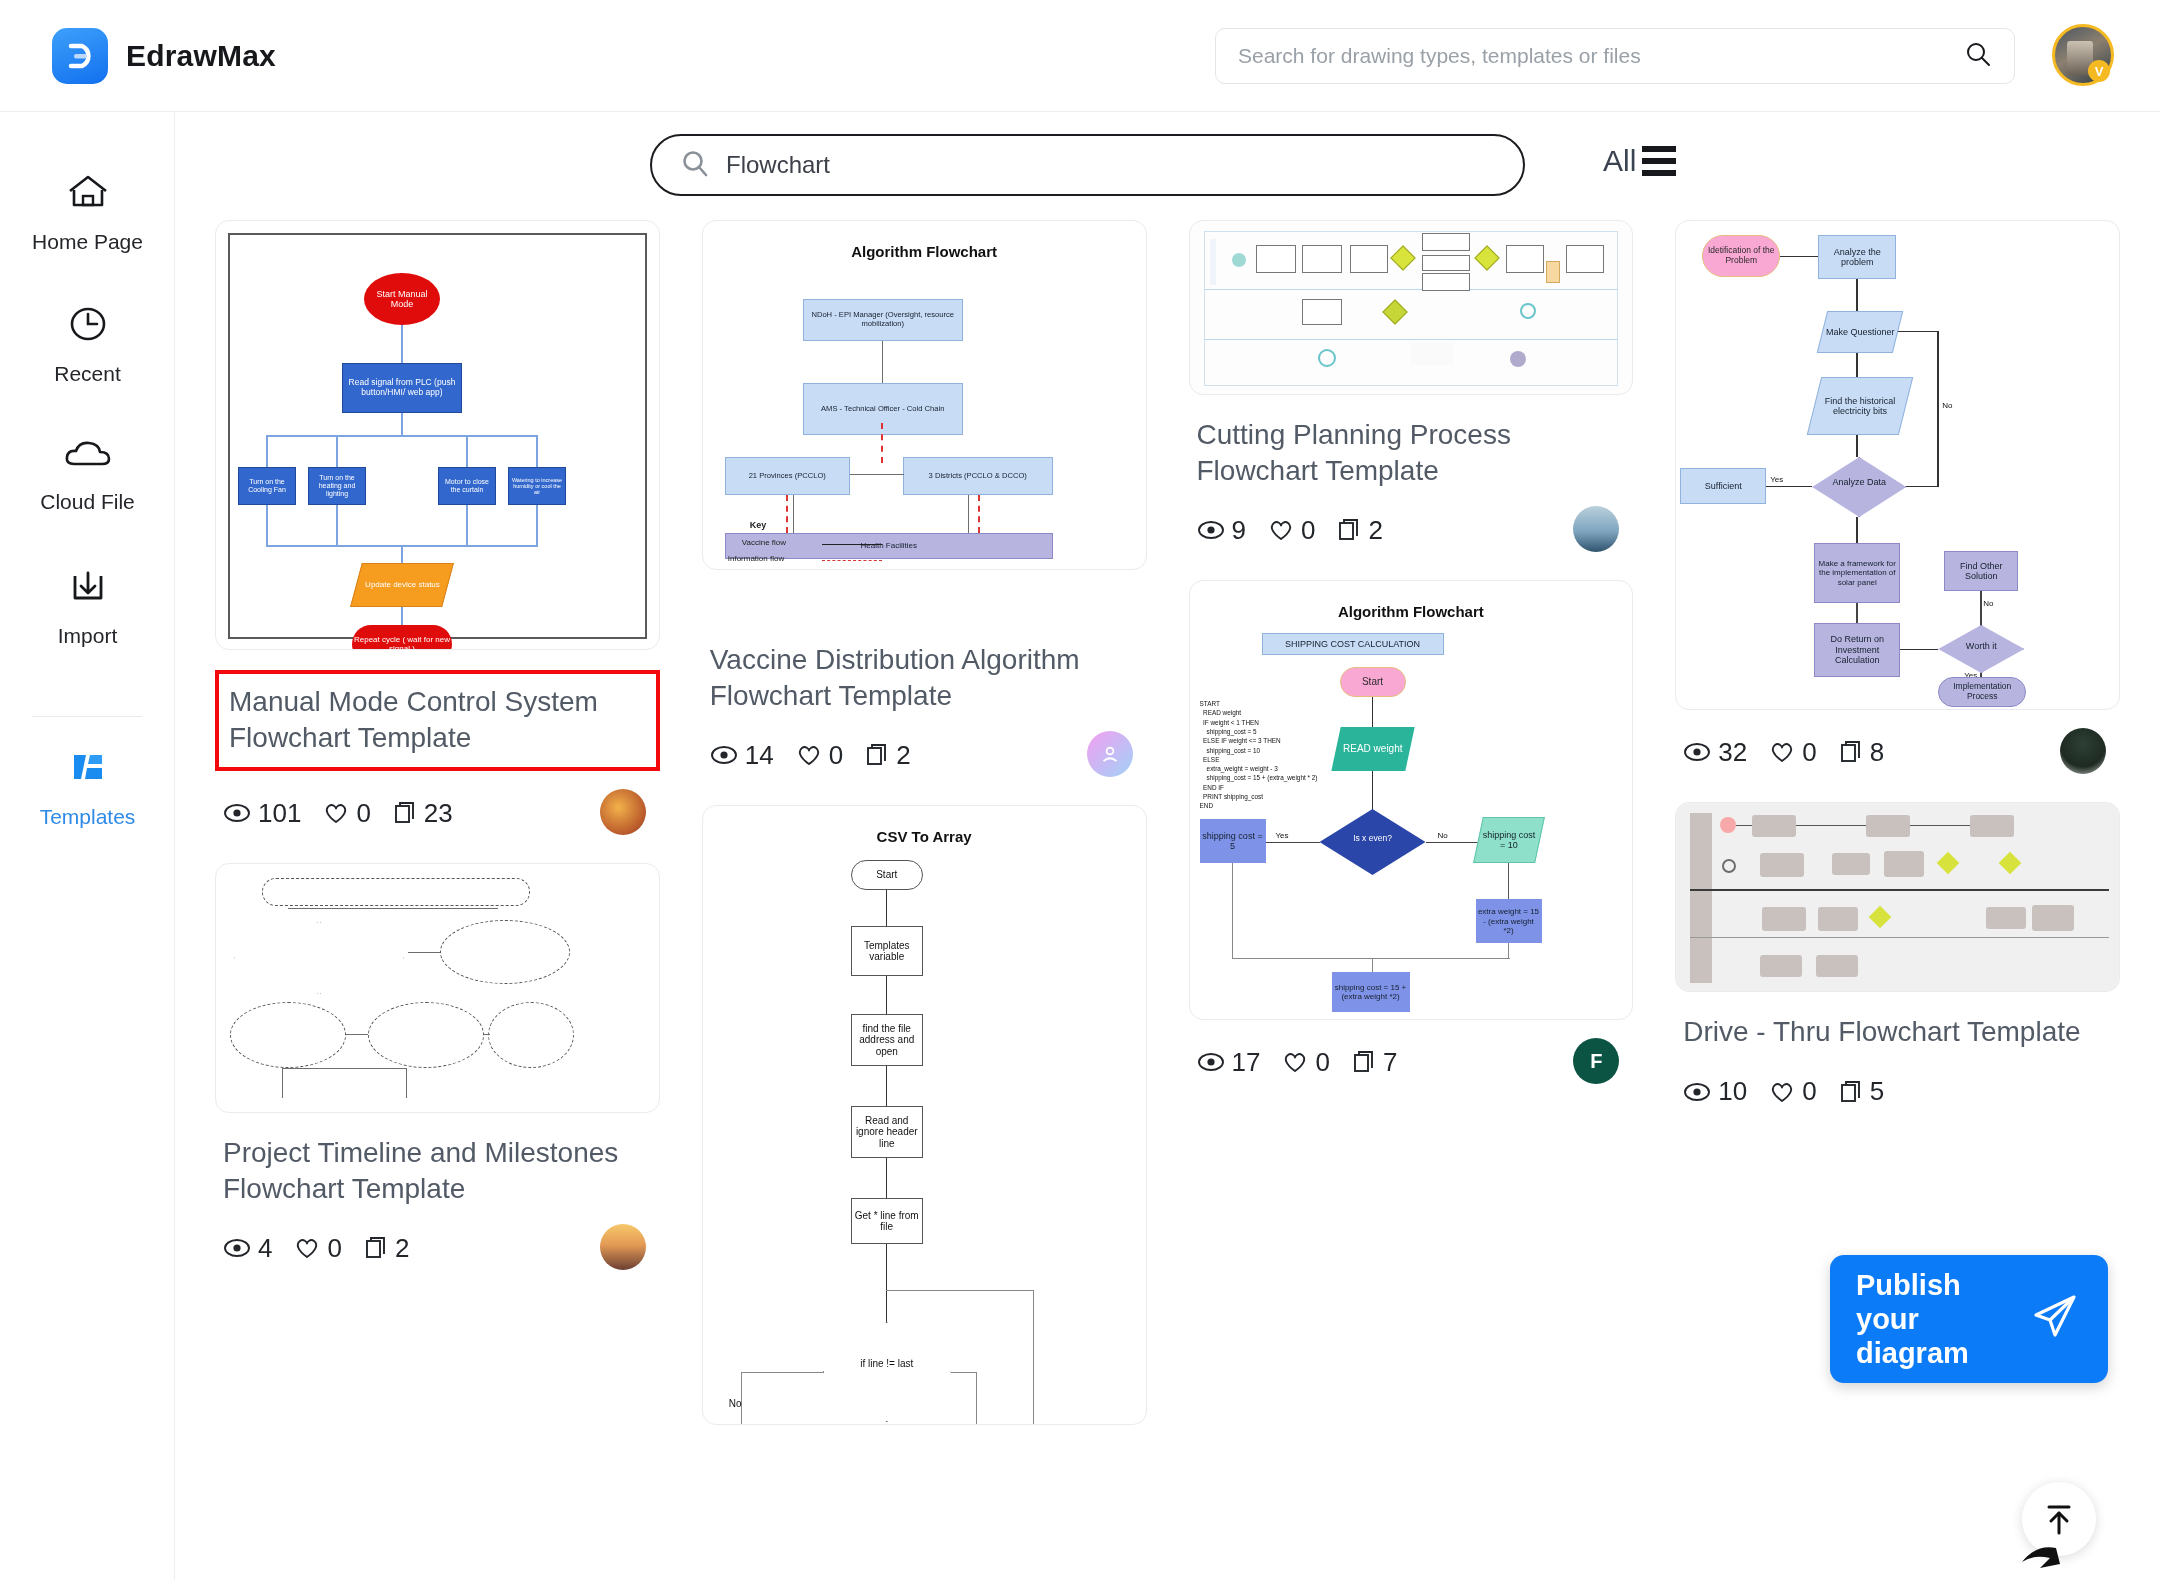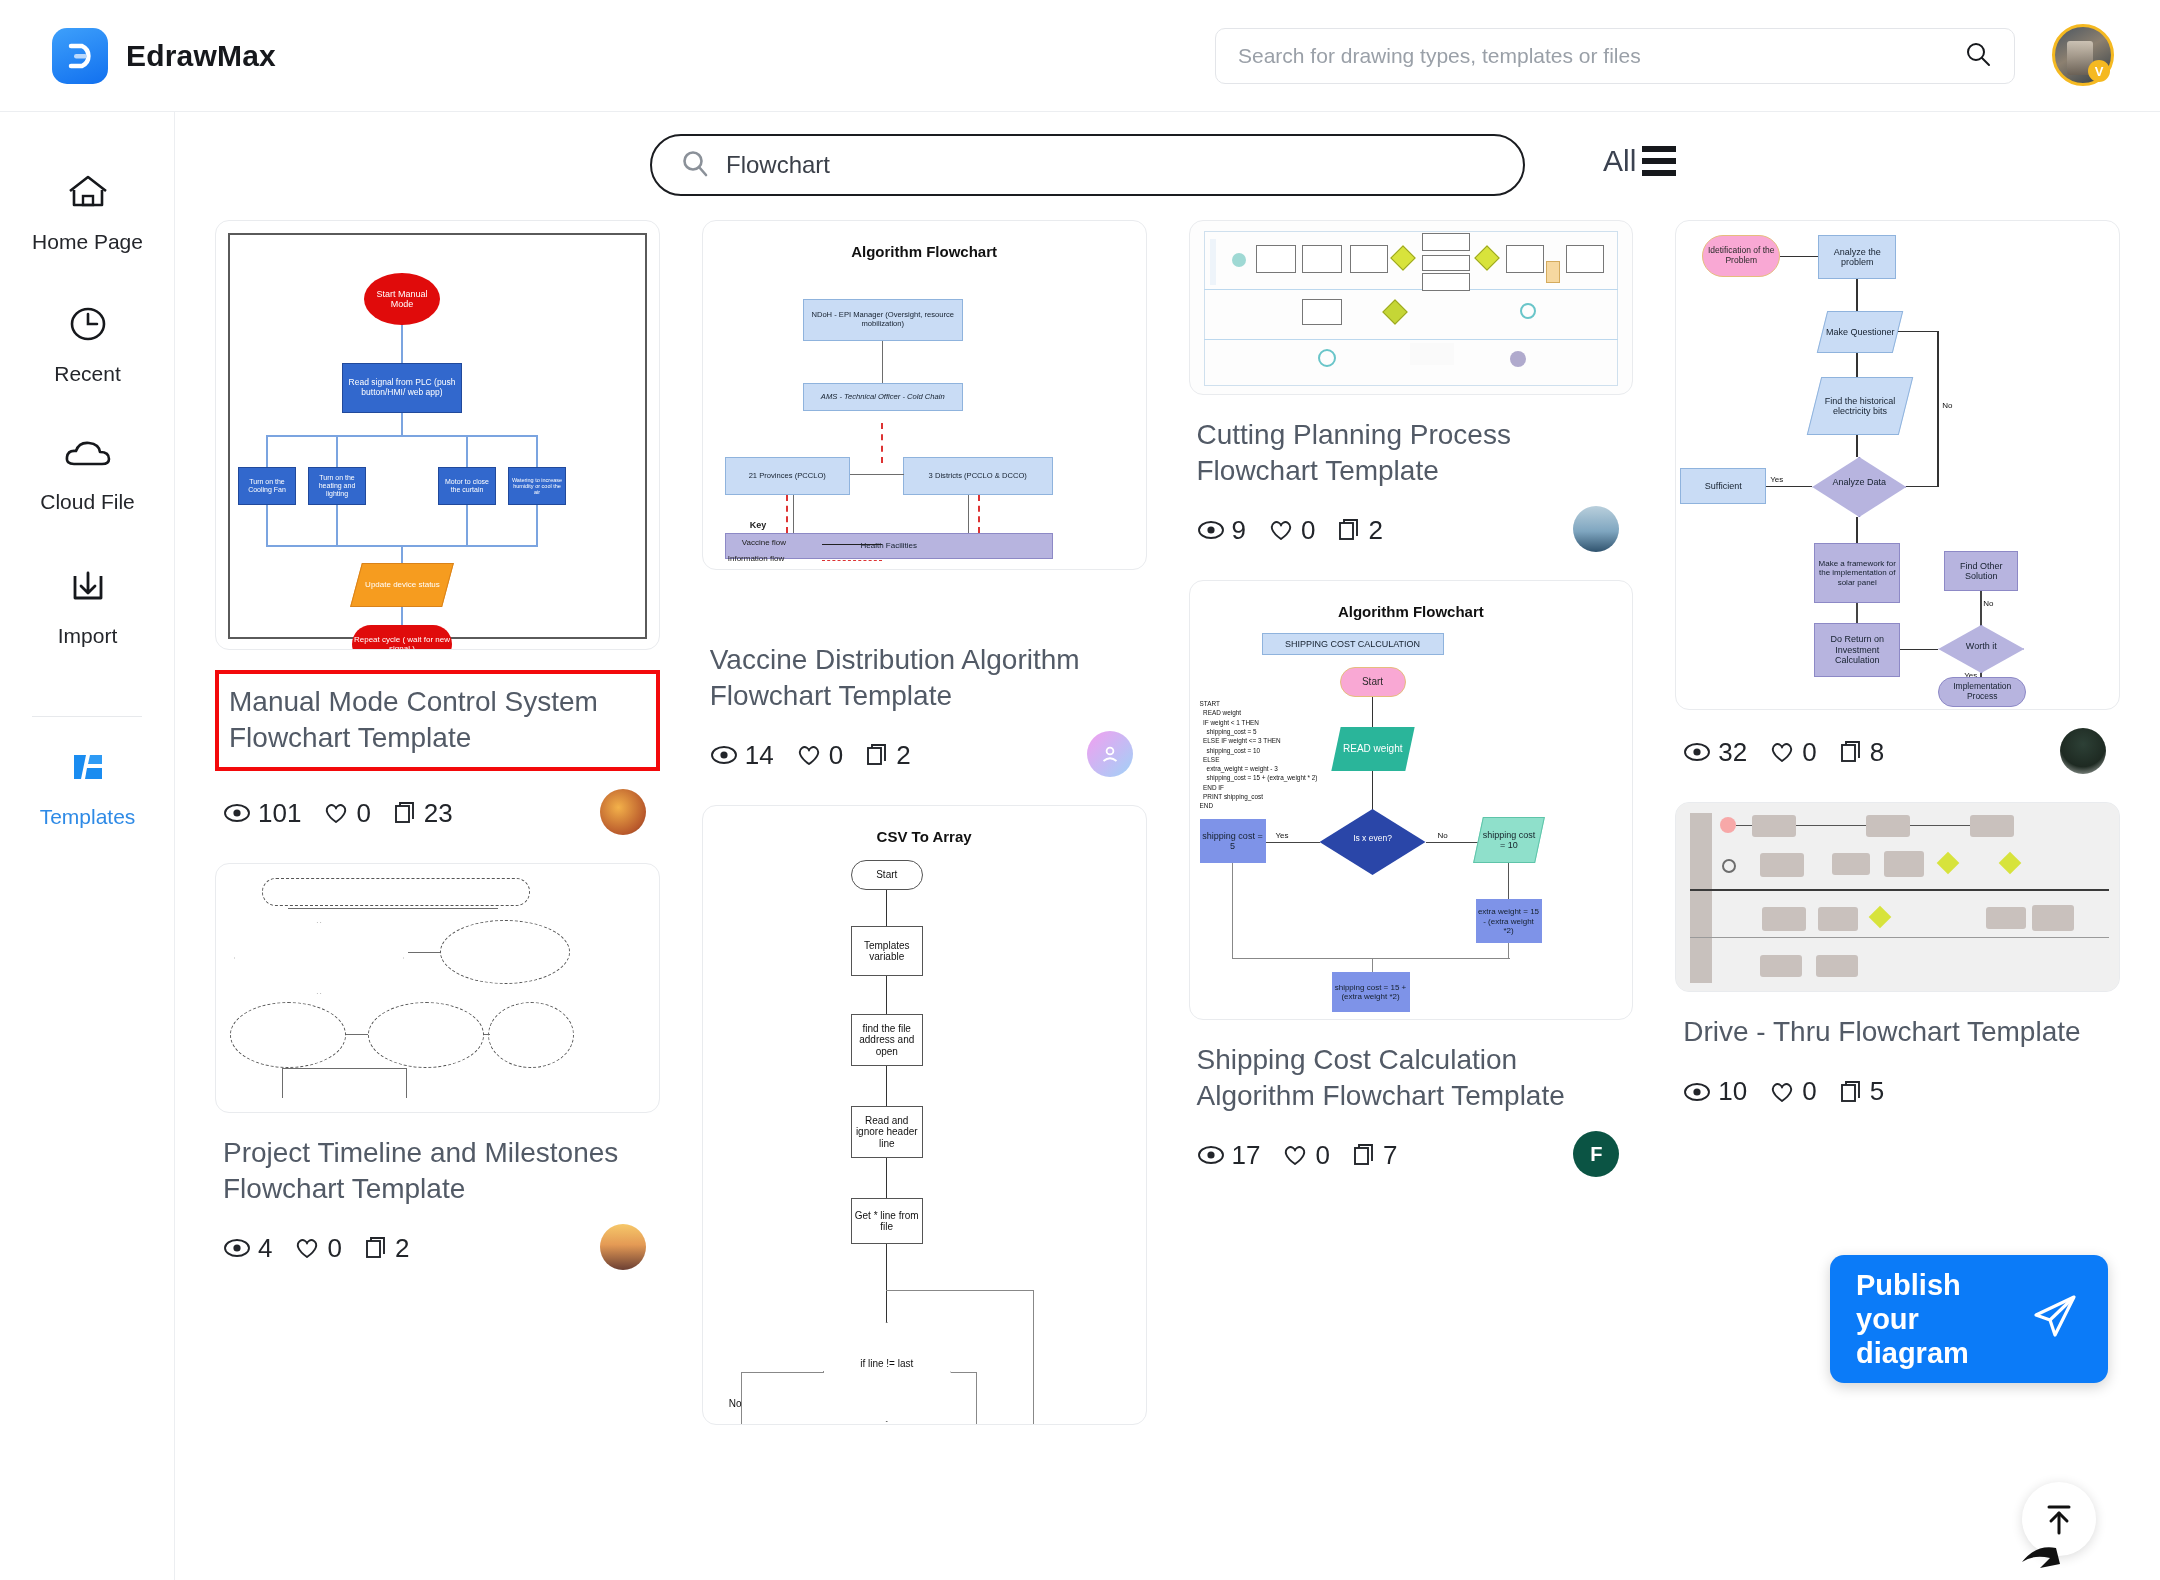--- a/index.html
+++ b/index.html
@@ -378,21 +378,21 @@
         <span class="meta-avatar" style="background:linear-gradient(180deg,#f6c86a 0%,#e49a55 45%,#6b3f33 100%)"></span>
       </div>
     </div>
 
     <div class="card">
       <div class="thumb" style="height:350px">
         <div class="fc" style="height:350px;">
           <div class="fc-title" style="top:22px;font-size:15px;">Algorithm Flowchart</div>
           <div class="nd lb" style="left:100px;top:78px;width:160px;height:42px;font-size:7.6px;padding:3px;">NDoH - EPI Manager (Oversight, resource mobilization)</div>
           <div class="gl" style="left:179px;top:120px;width:1.4px;height:42px;"></div>
-          <div class="nd lb" style="left:100px;top:162px;width:160px;height:28px;font-size:7.6px;padding:13px;font-style:italic;">AMS - Technical Officer - Cold Chain</div>
+          <div class="nd lb" style="left:100px;top:162px;width:160px;height:52px;font-size:7.6px;padding:13px;">AMS - Technical Officer - Cold Chain</div>
           <div class="dash" style="left:178px;top:202px;height:40px;"></div>
           <div class="nd lb" style="left:22px;top:236px;width:125px;height:38px;font-size:7.6px;">21 Provinces (PCCLO)</div>
           <div class="nd lb" style="left:200px;top:236px;width:150px;height:38px;font-size:7.6px;">3 Districts (PCCLO &amp; DCCO)</div>
           <div class="gl" style="left:147px;top:253px;width:54px;height:1.4px;"></div>
           <div class="dash" style="left:83px;top:274px;height:38px;"></div>
           <div class="gl" style="left:90px;top:274px;width:1.4px;height:38px;"></div>
           <div class="gl" style="left:265px;top:274px;width:1.4px;height:38px;"></div>
           <div class="dash" style="left:275px;top:274px;height:38px;"></div>
           <div class="nd lpurple" style="left:22px;top:312px;width:328px;height:26px;font-size:8px;">Health Facilities</div>
         </div>
@@ -556,21 +556,20 @@
           </div>
           <div class="wire" style="left:318px;top:282px;width:1.6px;height:36px;background:#555;"></div>
           <div class="nd peri" style="left:286px;top:318px;width:66px;height:44px;font-size:8px;padding:2px;">extra weight = 15 - (extra weight *2)</div>
           <div class="wire" style="left:42px;top:282px;width:1.4px;height:96px;background:#888;"></div>
           <div class="wire" style="left:318px;top:362px;width:1.4px;height:16px;background:#888;"></div>
           <div class="wire" style="left:42px;top:377px;width:278px;height:1.4px;background:#888;"></div>
           <div class="wire" style="left:182px;top:377px;width:1.6px;height:14px;background:#888;"></div>
           <div class="nd peri" style="left:142px;top:391px;width:78px;height:40px;font-size:8px;padding:2px;">shipping cost = 15 + (extra weight *2)</div>
         </div>
       </div>
-      <div class="card-title">Shipping Cost Calculation Algorithm Flowchart Template</div>
       <div class="card-meta">
         <span class="meta-item">
           <svg width="28" height="20" viewBox="0 0 28 20">
             <ellipse cx="14" cy="10" rx="12" ry="8" fill="none" stroke="#22252a" stroke-width="1.9"></ellipse>
             <circle cx="14" cy="10" r="3.6" fill="#22252a"></circle>
             </svg>
           <span>17</span>
         </span>
         <span class="meta-item">
           <svg width="26" height="24" viewBox="0 0 26 24">

